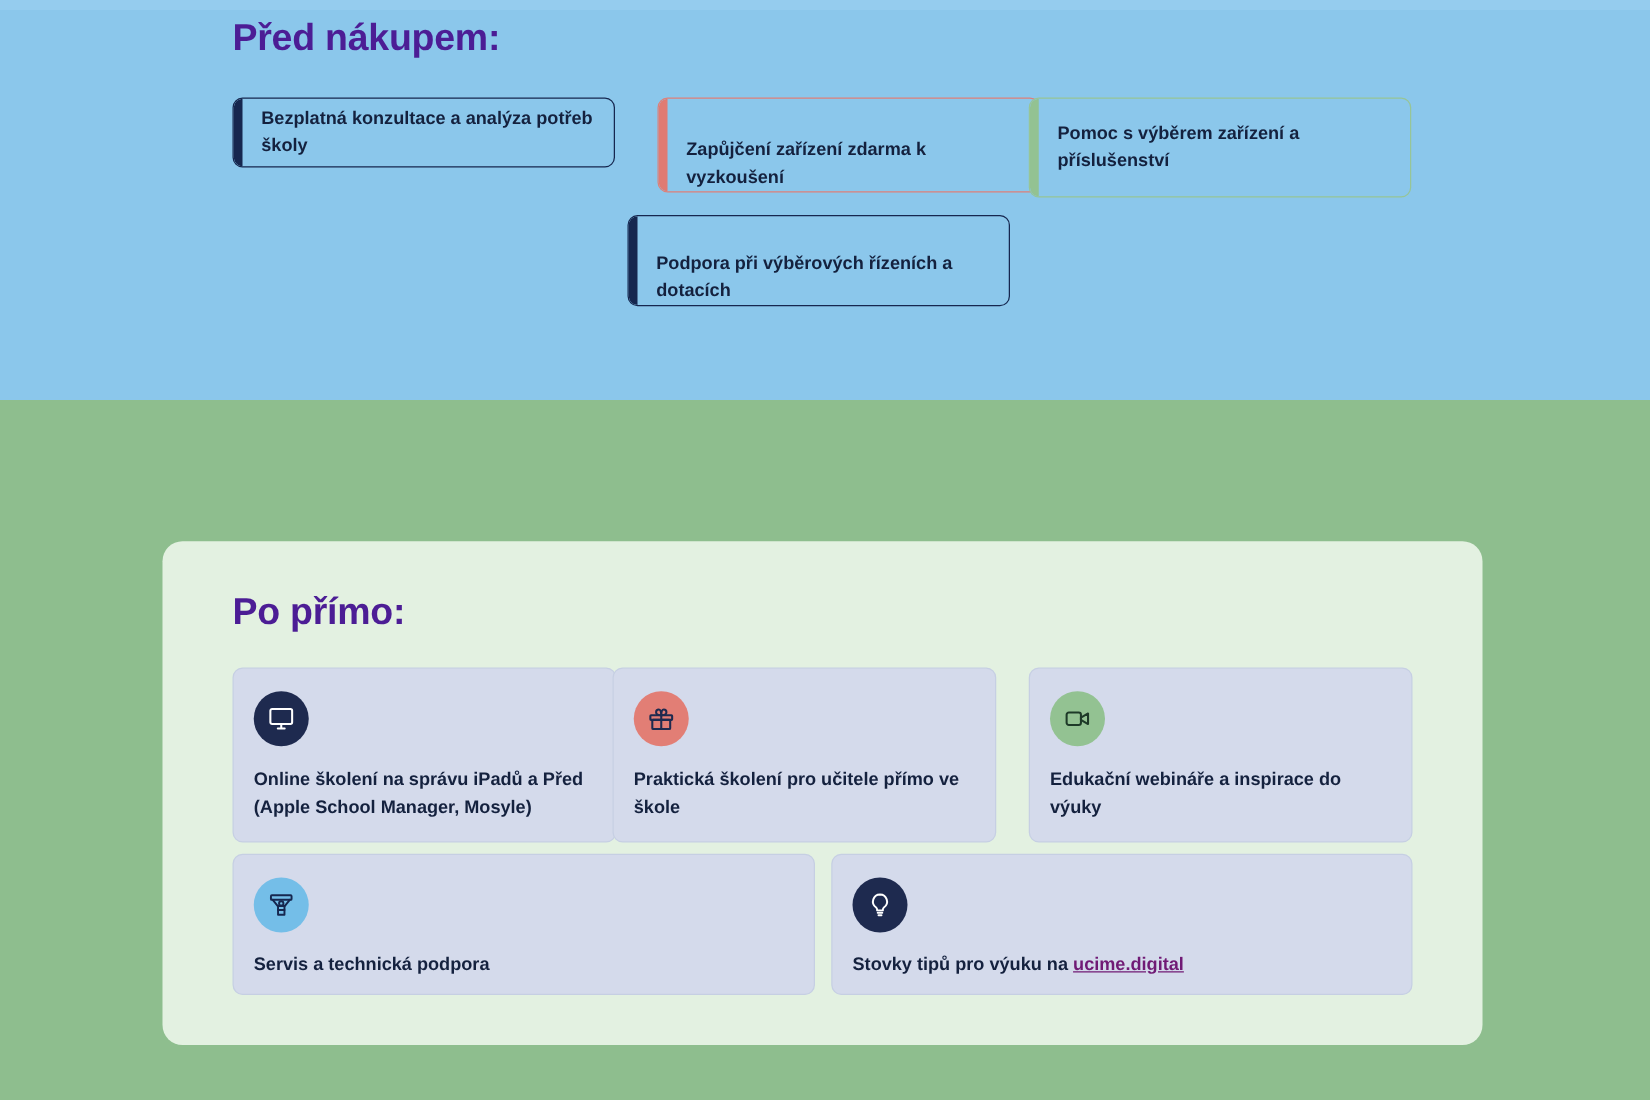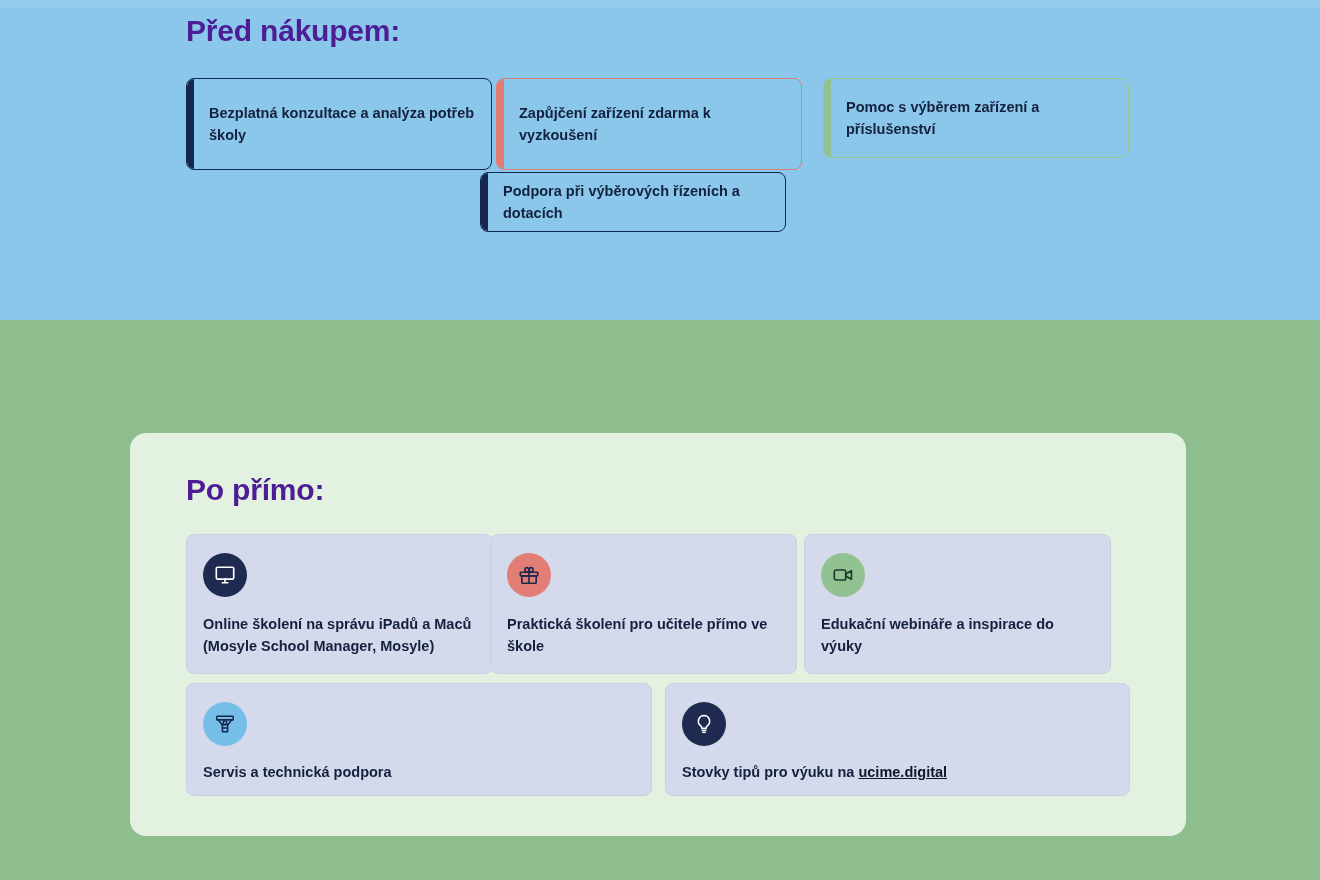--- a/index.html
+++ b/index.html
@@ -73,25 +73,25 @@
   .bcard.dark   { border-color: #16274F; }
   .bcard.red    { border-color: #DE8079; }
   .bcard.green  { border-color: #97C596; }
   .bcard.plain  { border-color: #9ED0EE; }
   .accent.dark  { background: #16274F; }
   .accent.red   { background: #E07B72; }
   .accent.green { background: #93C292; }
   .accent.plain { background: transparent; }
 
   
-  .card-b0 { left: 186px;  top: 78px;  width: 306px; height: 92px; }
-  .card-b1 { left: 496px;  top: 78px;  width: 306px; height: 92px; }
+  .card-b0 { left: 186px;  top: 78px;  width: 306px; height: 56px; }
+  .card-b1 { left: 526px;  top: 78px;  width: 306px; height: 76px; align-items: flex-end; }
   .card-b2 { left: 823px;  top: 78px;  width: 306px; height: 80px; }
   .card-b3 { left: 186px;  top: 172px; width: 306px; height: 78px; }
-  .card-b4 { left: 480px;  top: 172px; width: 306px; height: 60px; }
+  .card-b4 { left: 502px;  top: 172px; width: 306px; height: 73px; align-items: flex-end; }
 
   
   .panel-mint {
     position: absolute;
     left: 130px;
     top: 433px;
     width: 1056px;
     height: 403px;
     background: #E3F1E1;
     border-radius: 16px;
@@ -121,28 +121,28 @@
   .ic-green { background: #93C292; }
   .ic-blue  { background: #74BEE8; }
 
   .gcard .gtext {
     color: #14213E;
     font-size: 14.5px;
     font-weight: 700;
     line-height: 22px;
   }
   .gcard .gtext a {
-    color: #0f172a;
+    color: #701a75;
     text-decoration: underline;
   }
 
   
   .card-g0 { left: 186px; top: 534px; width: 307px; height: 140px; }
   .card-g1 { left: 490px; top: 534px; width: 307px; height: 140px; }
-  .card-g2 { left: 804px; top: 534px; width: 307px; height: 140px; }
+  .card-g2 { left: 823px; top: 534px; width: 307px; height: 140px; }
   .card-g3 { left: 186px; top: 683px; width: 466px; height: 113px; }
   .card-g4 { left: 665px; top: 683px; width: 465px; height: 113px; }
 
   .card-g3 .gtext, .card-g4 .gtext { margin-top: 15px; }
   .card-g3 .icon-circle, .card-g4 .icon-circle { margin-bottom: 14px; }
 </style>
 </head>
 <body>
 
 <div class="page">
@@ -178,21 +178,21 @@
 
   <div class="heading heading-po">Po přímo:</div>
 
   <div class="gcard card-g0">
     <span class="icon-circle ic-navy">
       <svg width="22" height="22" viewBox="0 0 24 24" fill="none" stroke="#FFFFFF" stroke-width="1.8" stroke-linecap="round" stroke-linejoin="round">
         <rect x="2.5" y="3.5" width="19" height="13" rx="1.5"></rect>
         <path d="M9 20.5h6M12 16.5v4"></path>
       </svg>
     </span>
-    <div class="gtext">Online školení na správu iPadů a Maců (Mosyle School Manager, Mosyle)</div>
+    <div class="gtext">Online školení na správu iPadů a Před (Apple School Manager, Mosyle)</div>
   </div>
 
   <div class="gcard card-g1">
     <span class="icon-circle ic-red">
       <svg width="22" height="22" viewBox="0 0 24 24" fill="none" stroke="#1E2A4F" stroke-width="1.8" stroke-linecap="round" stroke-linejoin="round">
         <rect x="2.5" y="9" width="19" height="4" rx="0.6"></rect>
         <rect x="4.2" y="13" width="15.6" height="8" rx="0.8"></rect>
         <path d="M12 9v12"></path>
         <path d="M12 9C10.5 9 7.5 8.6 7.5 6.3 7.5 4.8 8.6 4 9.8 4c1.9 0 2.2 3 2.2 5z"></path>
         <path d="M12 9c1.5 0 4.5-.4 4.5-2.7 0-1.5-1.1-2.3-2.3-2.3-1.9 0-2.2 3-2.2 5z"></path>

